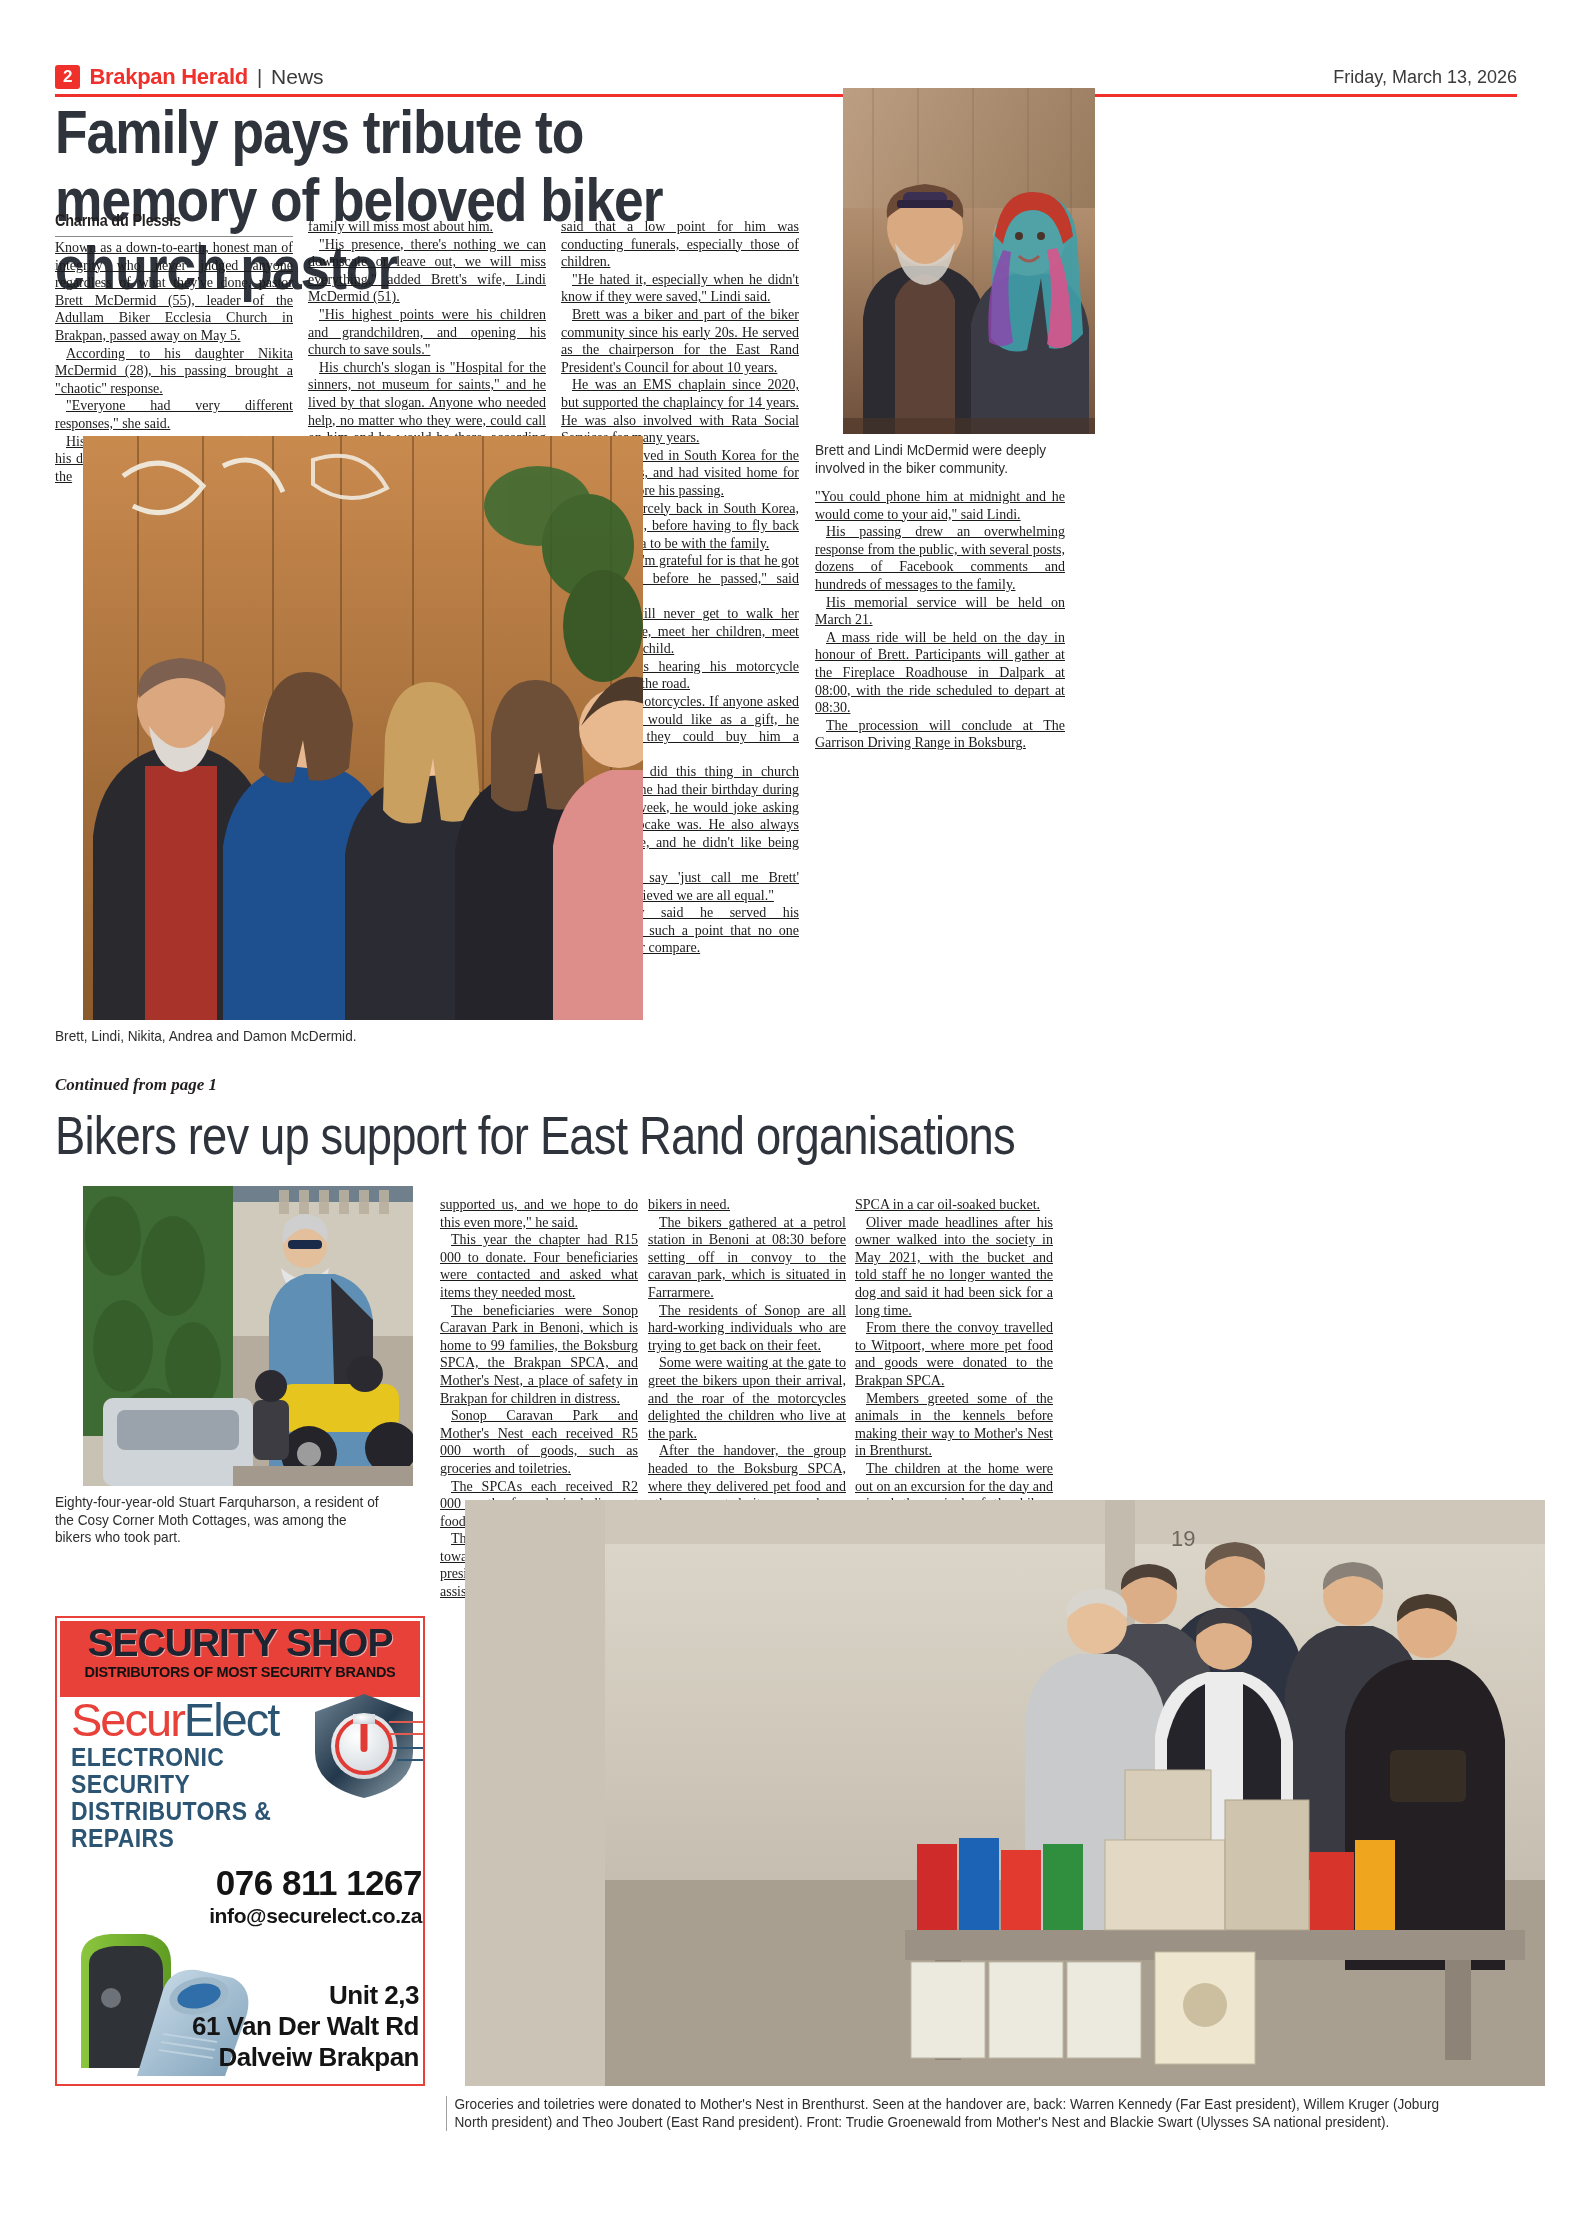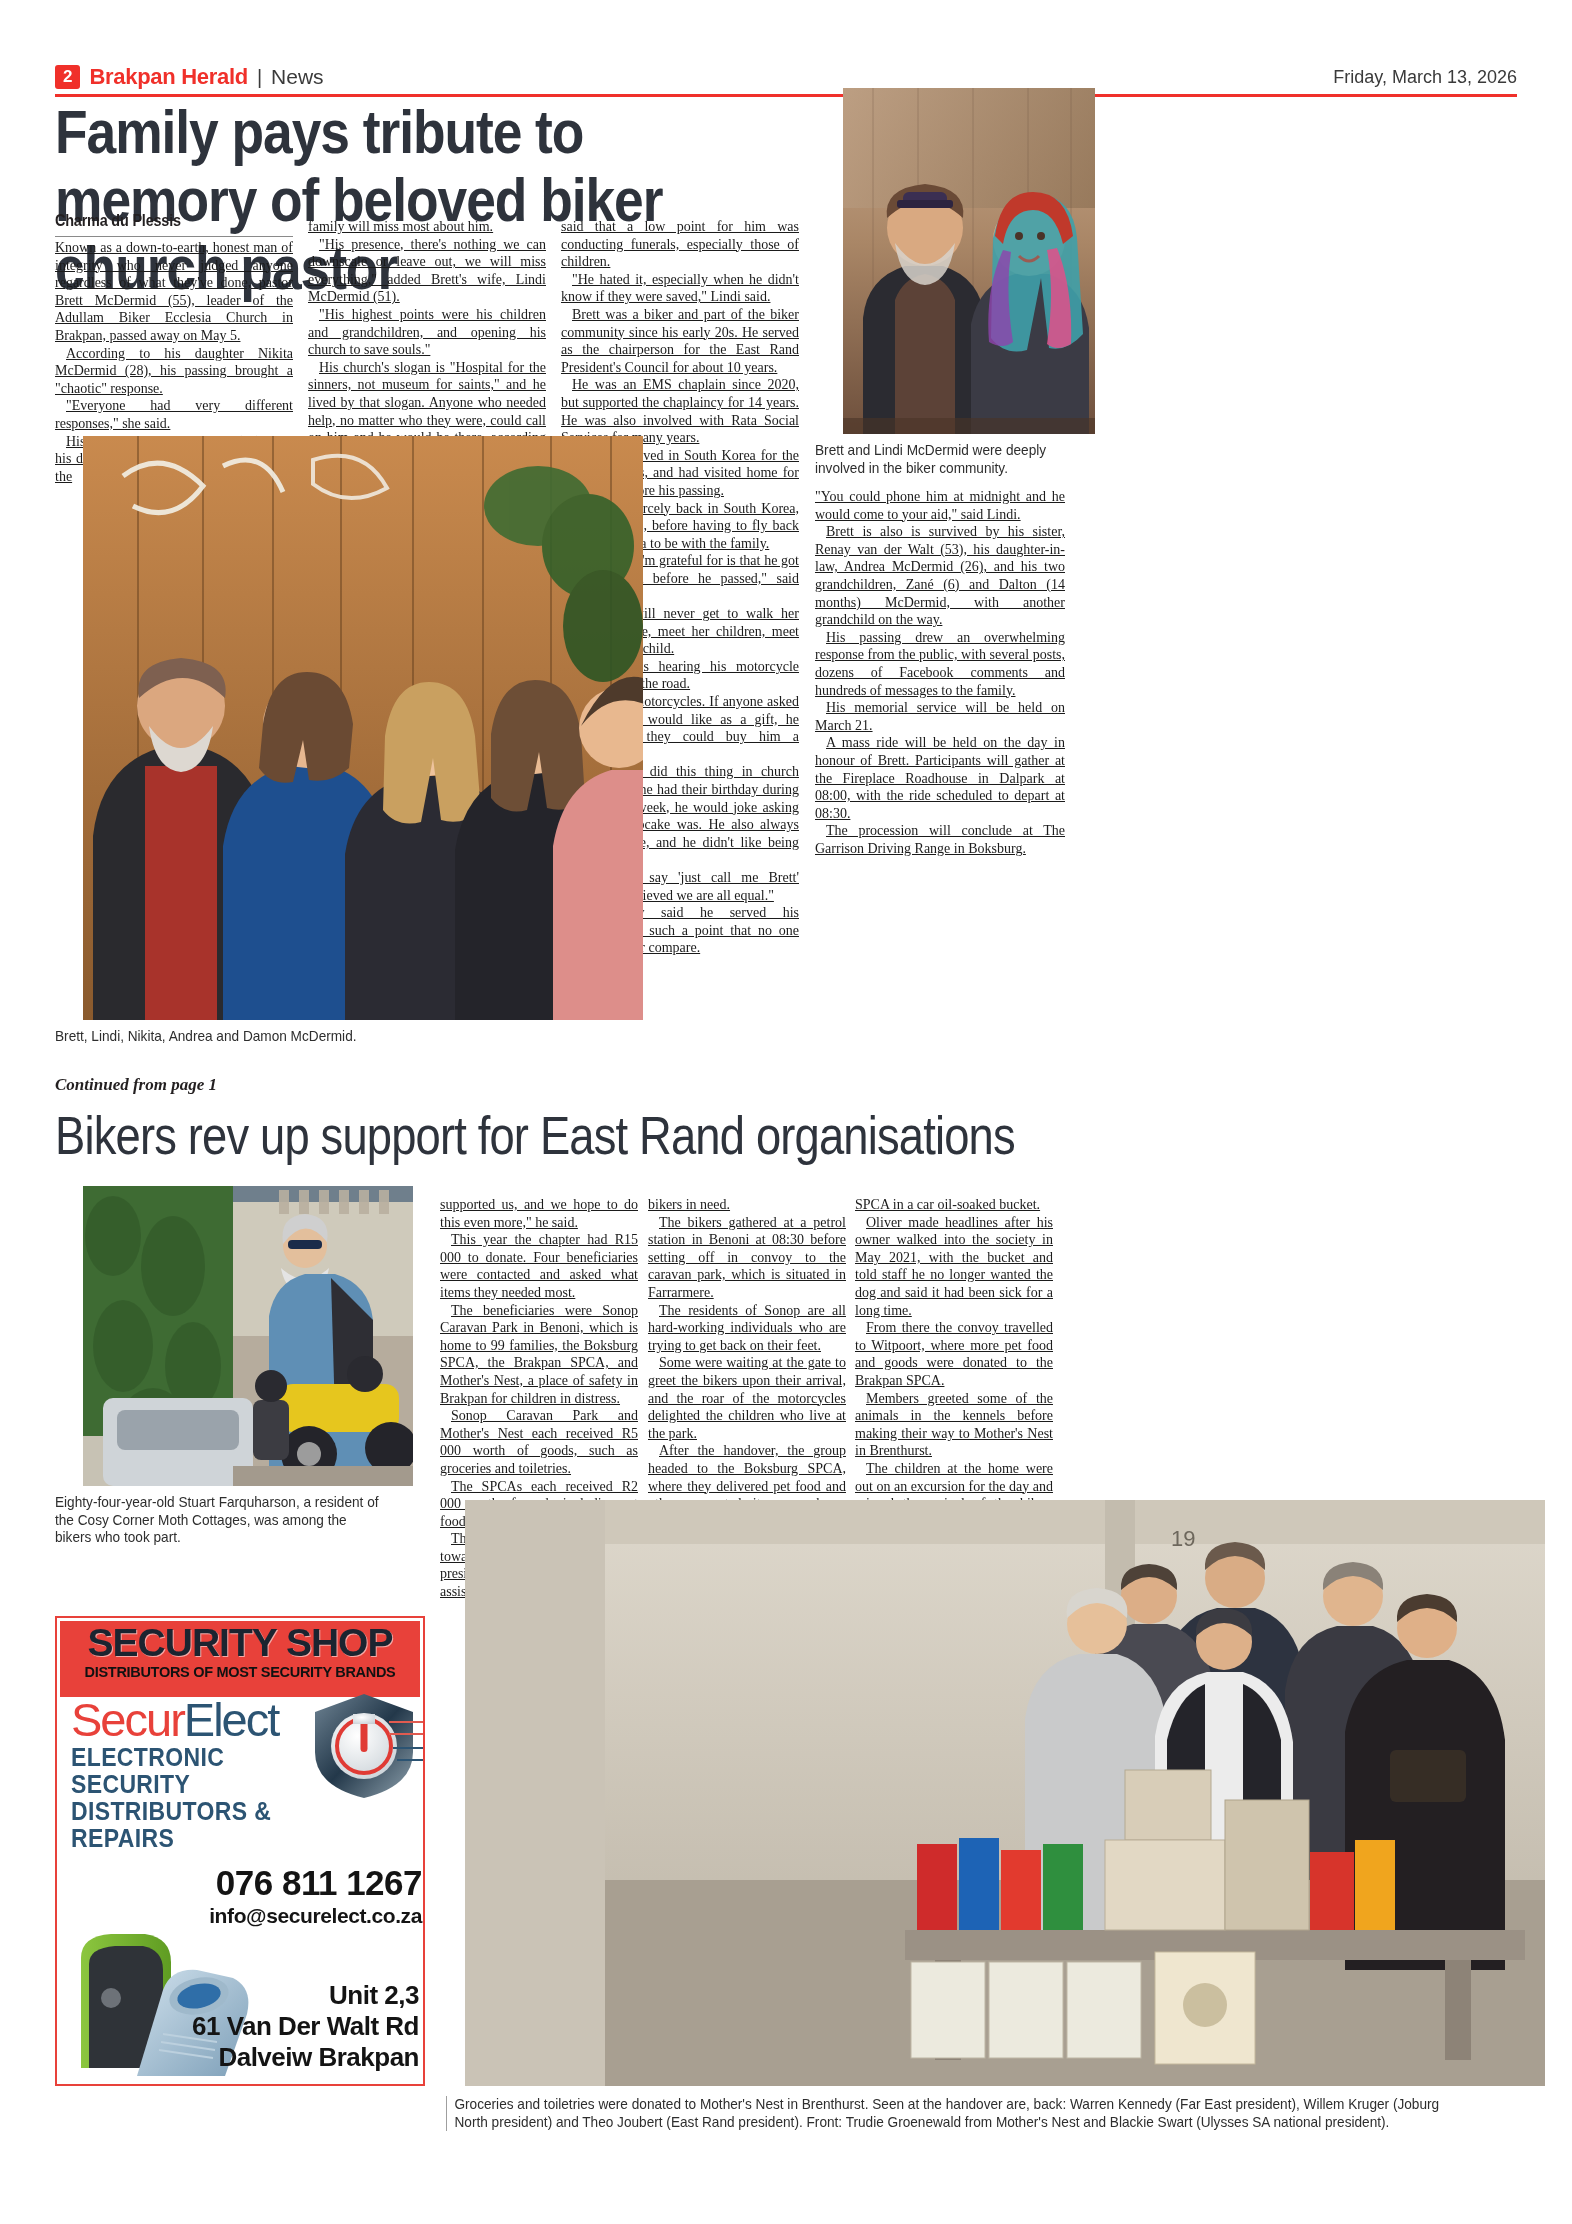--- a/index.html
+++ b/index.html
@@ -211,21 +211,20 @@
       <p>"One thing I'm grateful for is that he got to see Nikita before he passed," said Lindi.</p>
       <p>"Now he will never get to walk her down the aisle, meet her children, meet his third grandchild.</p>
       <p>"I will miss hearing his motorcycle coming down the road.</p>
       <p>"He loved motorcycles. If anyone asked him what he would like as a gift, he always said they could buy him a motorcycle.</p>
       <p>"He always did this thing in church where if anyone had their birthday during the previous week, he would joke asking where his cupcake was. He also always hugged people, and he didn't like being called pastor.</p>
       <p>"He would say 'just call me Brett' because he believed we are all equal."</p>
       <p>His family said he served his community to such a point that no one else could ever compare.</p>
     </div>
   <div class="col" id="a1c4">
       <p class="noindent">"You could phone him at midnight and he would come to your aid," said Lindi.</p>
-      <p>Brett is also is survived by his sister, Renay van der Walt (53), his daughter-in-law, Andrea McDermid (26), and his two grandchildren, Zané (6) and Dalton (14 months) McDermid, with another grandchild on the way.</p>
       <p>His passing drew an overwhelming response from the public, with several posts, dozens of Facebook comments and hundreds of messages to the family.</p>
       <p>His memorial service will be held on March 21.</p>
       <p>A mass ride will be held on the day in honour of Brett. Participants will gather at the Fireplace Roadhouse in Dalpark at 08:00, with the ride scheduled to depart at 08:30.</p>
       <p>The procession will conclude at The Garrison Driving Range in Boksburg.</p>
     </div>
 
   <div class="photo" id="photo1">
     <svg viewBox="0 0 252 346" width="252" height="346" preserveAspectRatio="none">
       <defs>
         <linearGradient id="p1bg" x1="0" y1="0" x2="0" y2="1">

